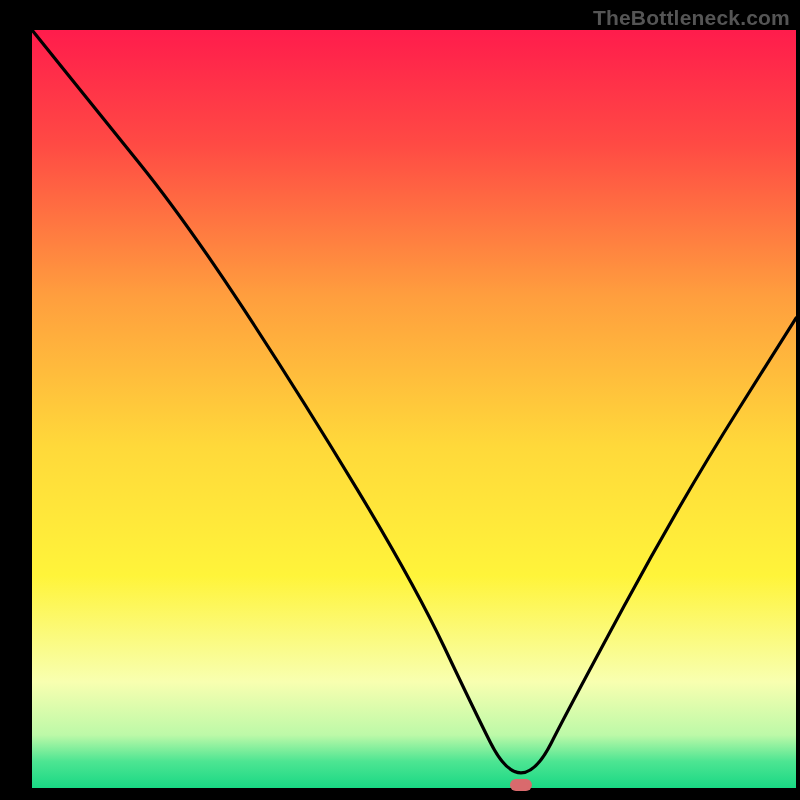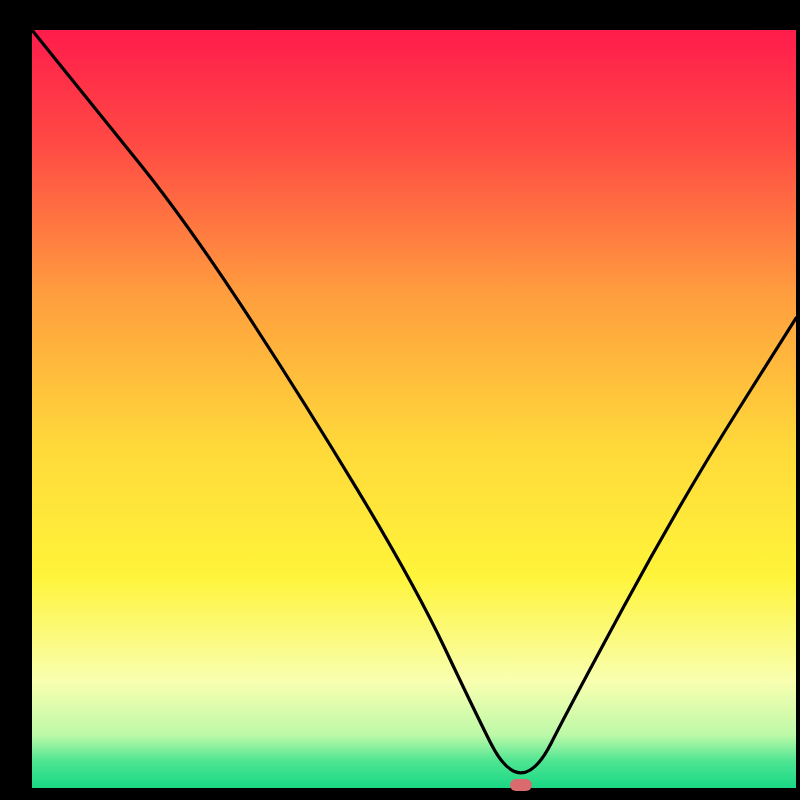--- a/index.html
+++ b/index.html
@@ -26,20 +26,21 @@
   }
   svg {
     display: block;
   }
 </style>
 </head>
 <body>
 
 <div class="wrap">
 
+  <div class="watermark">TheBottleneck.com</div>
 
   <svg id="chart-svg" width="800" height="800">
     <defs>
       <linearGradient id="bg-grad" x1="0" y1="0" x2="0" y2="1">
           <stop offset="0%" stop-color="#ff1c4c"></stop>
           <stop offset="15%" stop-color="#ff4a44"></stop>
           <stop offset="35%" stop-color="#ff9e3e"></stop>
           <stop offset="55.00000000000001%" stop-color="#ffd93a"></stop>
           <stop offset="72%" stop-color="#fff43a"></stop>
           <stop offset="86%" stop-color="#f8ffb0"></stop>

